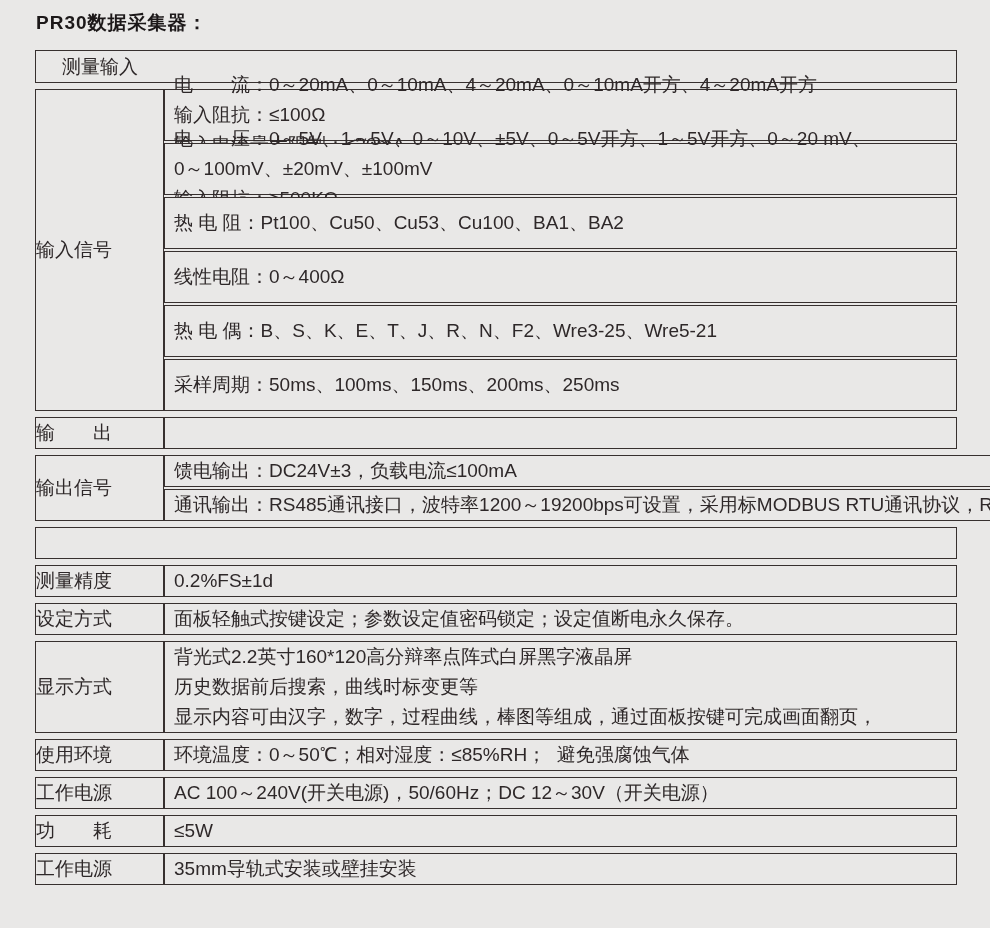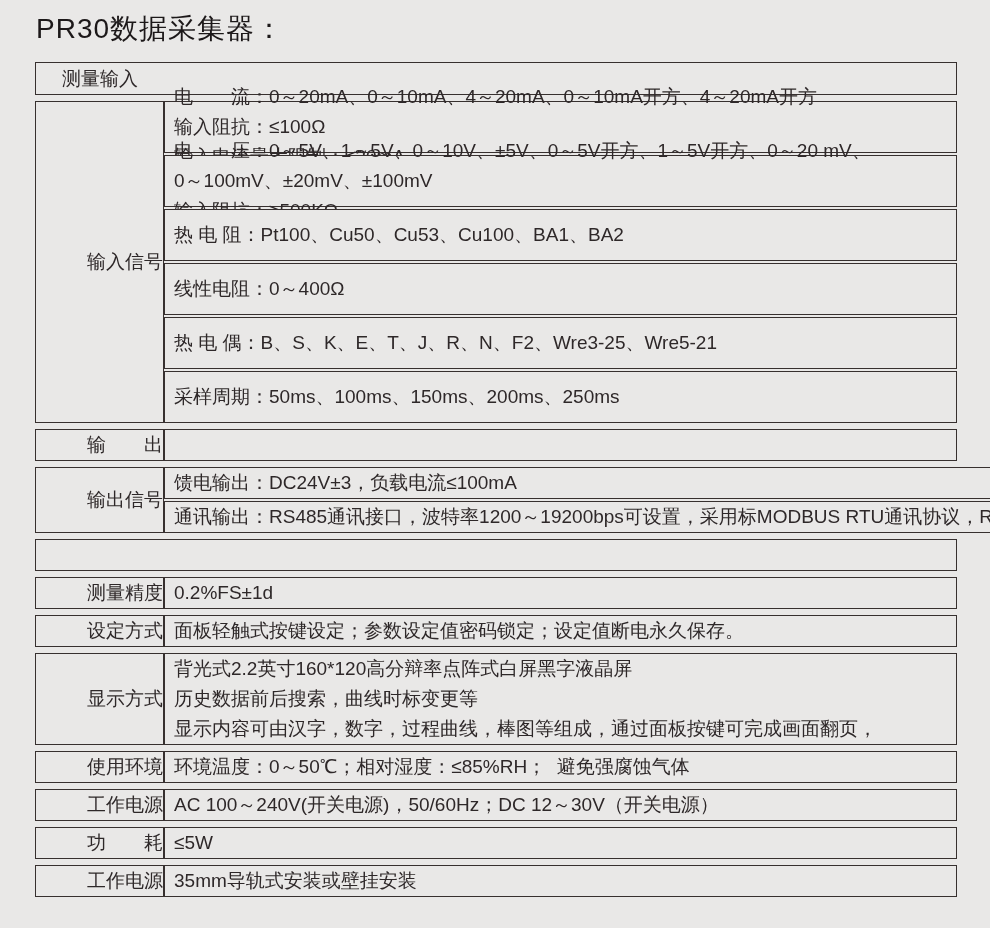--- a/index.html
+++ b/index.html
@@ -12,22 +12,22 @@
   html,body{width:990px;height:928px;}
   body{
     background:var(--background);
     font-family:"Liberation Sans", sans-serif;
     color:var(--text);
     overflow:hidden;
   }
   .page{padding-top:8px;}
   .page-title{
     margin:2px 0 14px 36px;
-    font-size:28px;
-    font-weight:normal;
+    font-size:19px;
+    font-weight:bold;
     color:var(--title);
     letter-spacing:1px;
   }
   .tbl{
     margin-left:35px;
     width:922px;
     display:flex;
     flex-direction:column;
     gap:6px;
   }
@@ -43,21 +43,21 @@
     display:flex;
     align-items:center;
     white-space:pre;
   }
   .row{display:flex;}
   .label-cell{
     flex:0 0 129px;
     width:129px;
     display:flex;
     align-items:center;
-    justify-content:flex-end;
+    justify-content:flex-start;
     font-size:19px;
     white-space:pre;
     text-align:center;
   }
   .value-col{
     flex:1;
     display:flex;
     flex-direction:column;
     gap:2px;
   }

